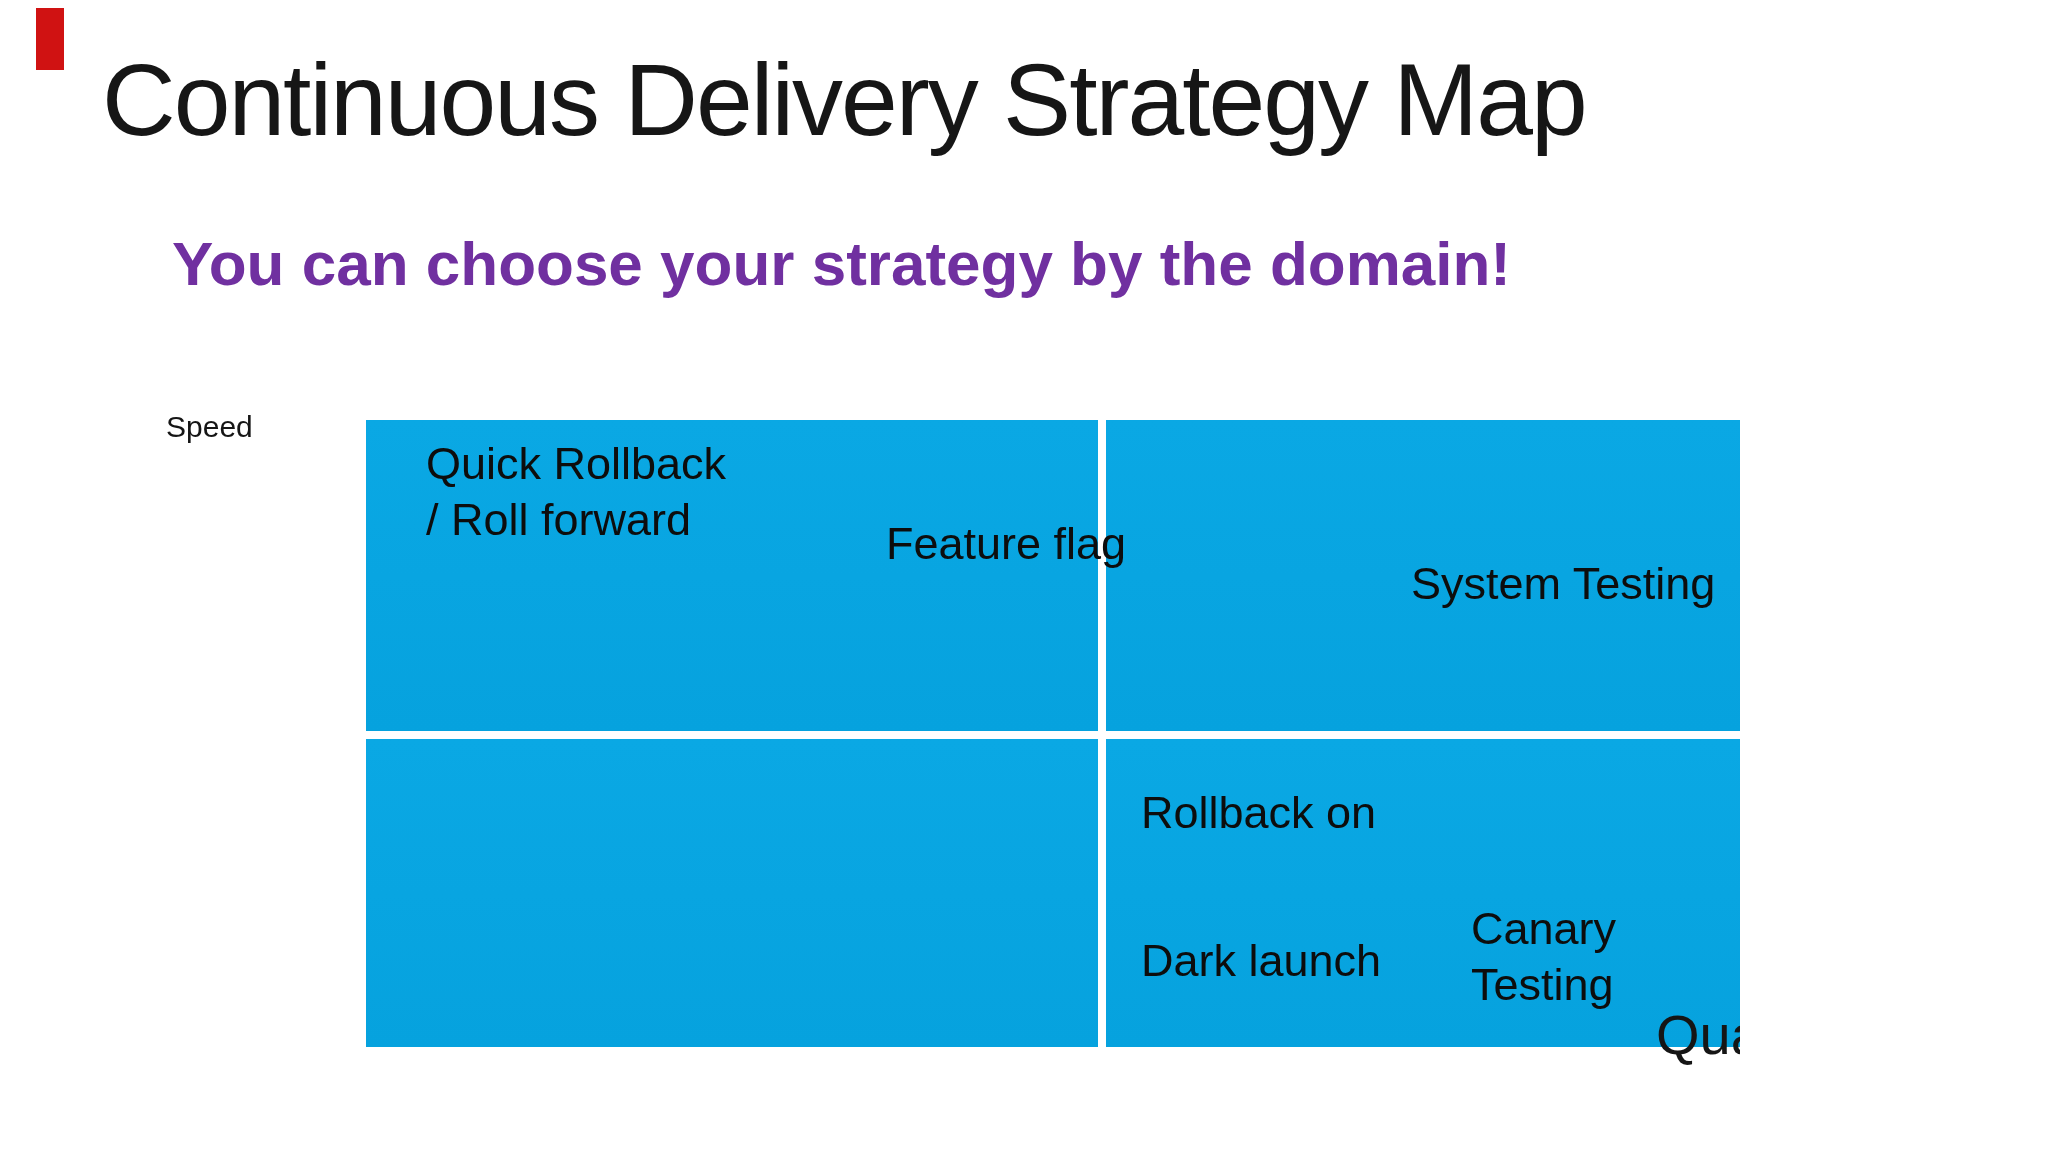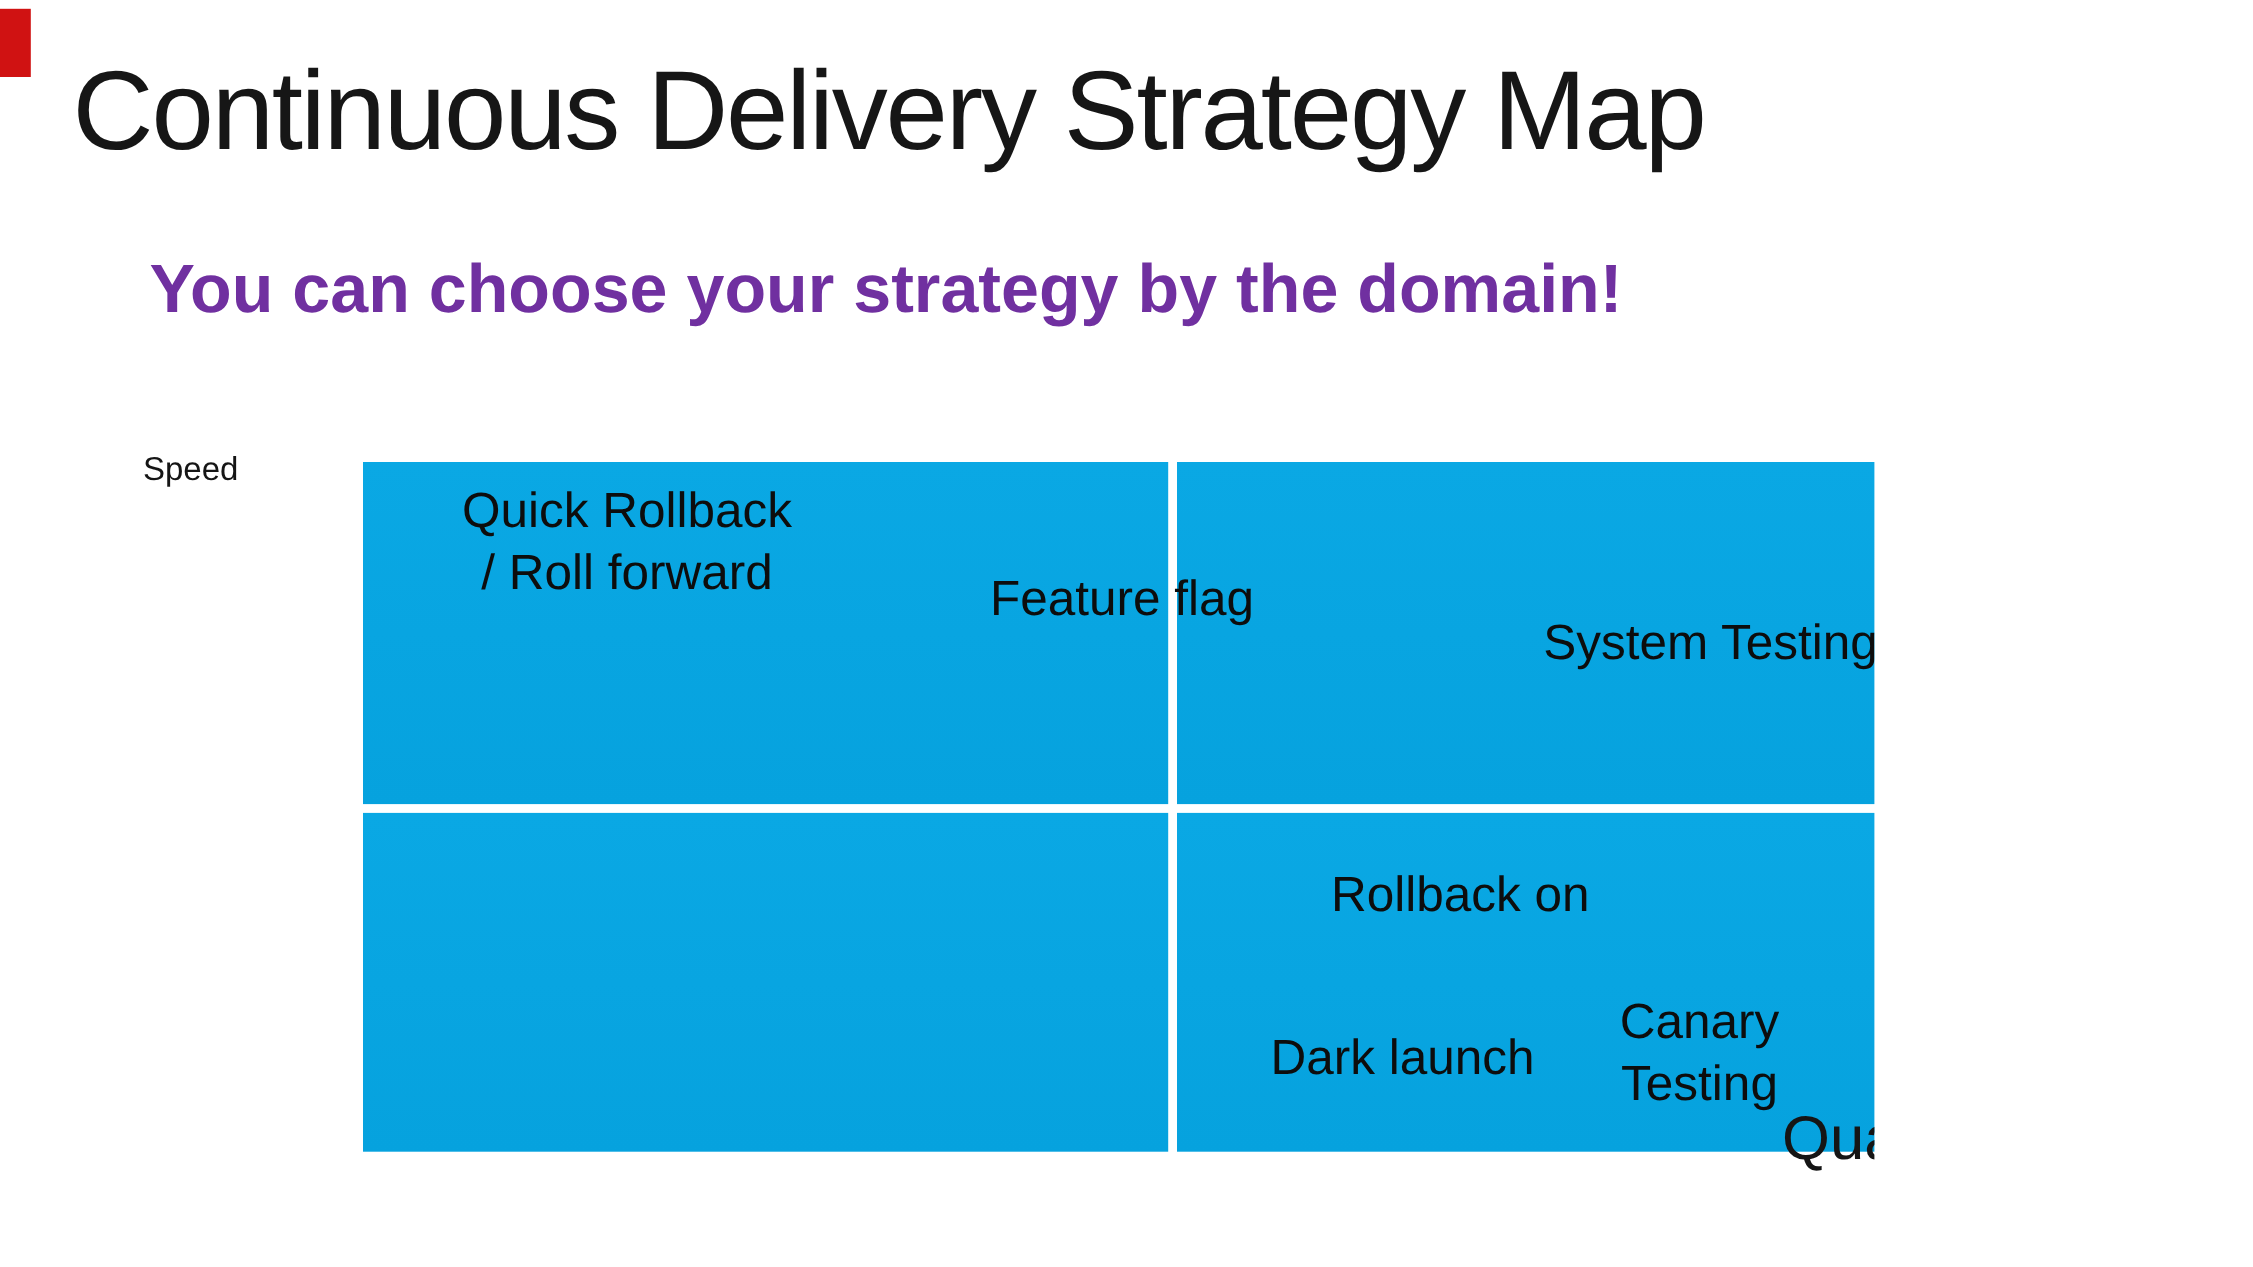--- a/index.html
+++ b/index.html
@@ -8,20 +8,21 @@
     background: #ffffff;
   }
   .stage {
     position: relative;
     width: 1704px;
     height: 1152px;
     overflow: hidden;
     background: var(--background, #ffffff);
     font-family: "Liberation Sans", "DejaVu Sans", sans-serif;
     color: #111111;
+    margin-left: 36px;
   }
 
   .corner-artifact {
     position: absolute;
     left: 0;
     top: 8px;
     width: 28px;
     height: 62px;
     background: var(--artifact-red, #d01212);
   }
@@ -80,21 +81,21 @@
     background: linear-gradient(180deg,
       var(--accent-blue, #0aa8e4) 0%,
       var(--accent-blue-deep, #06a2de) 100%);
   }
 
   .strategy-label {
     position: absolute;
     font-size: 45px;
     line-height: 1.25;
     color: #0d0d0d;
-    text-align: center;
+    text-align: left;
   }
   .strategy-label .line { display: block; }
 
   .lbl-quick-rollback   { left: 390px;  top: 436px; width: 360px; }
   .lbl-feature-flag     { left: 850px;  top: 516px; width: 340px; }
   .lbl-continuous       { left: 1375px; top: 556px; width: 360px; }
   .lbl-testing-staging  { left: 1105px; top: 785px; width: 445px; }
   .lbl-dark-launch      { left: 1105px; top: 933px; width: 340px; }
   .lbl-canary           { left: 1435px; top: 901px; width: 220px; }
 </style>

